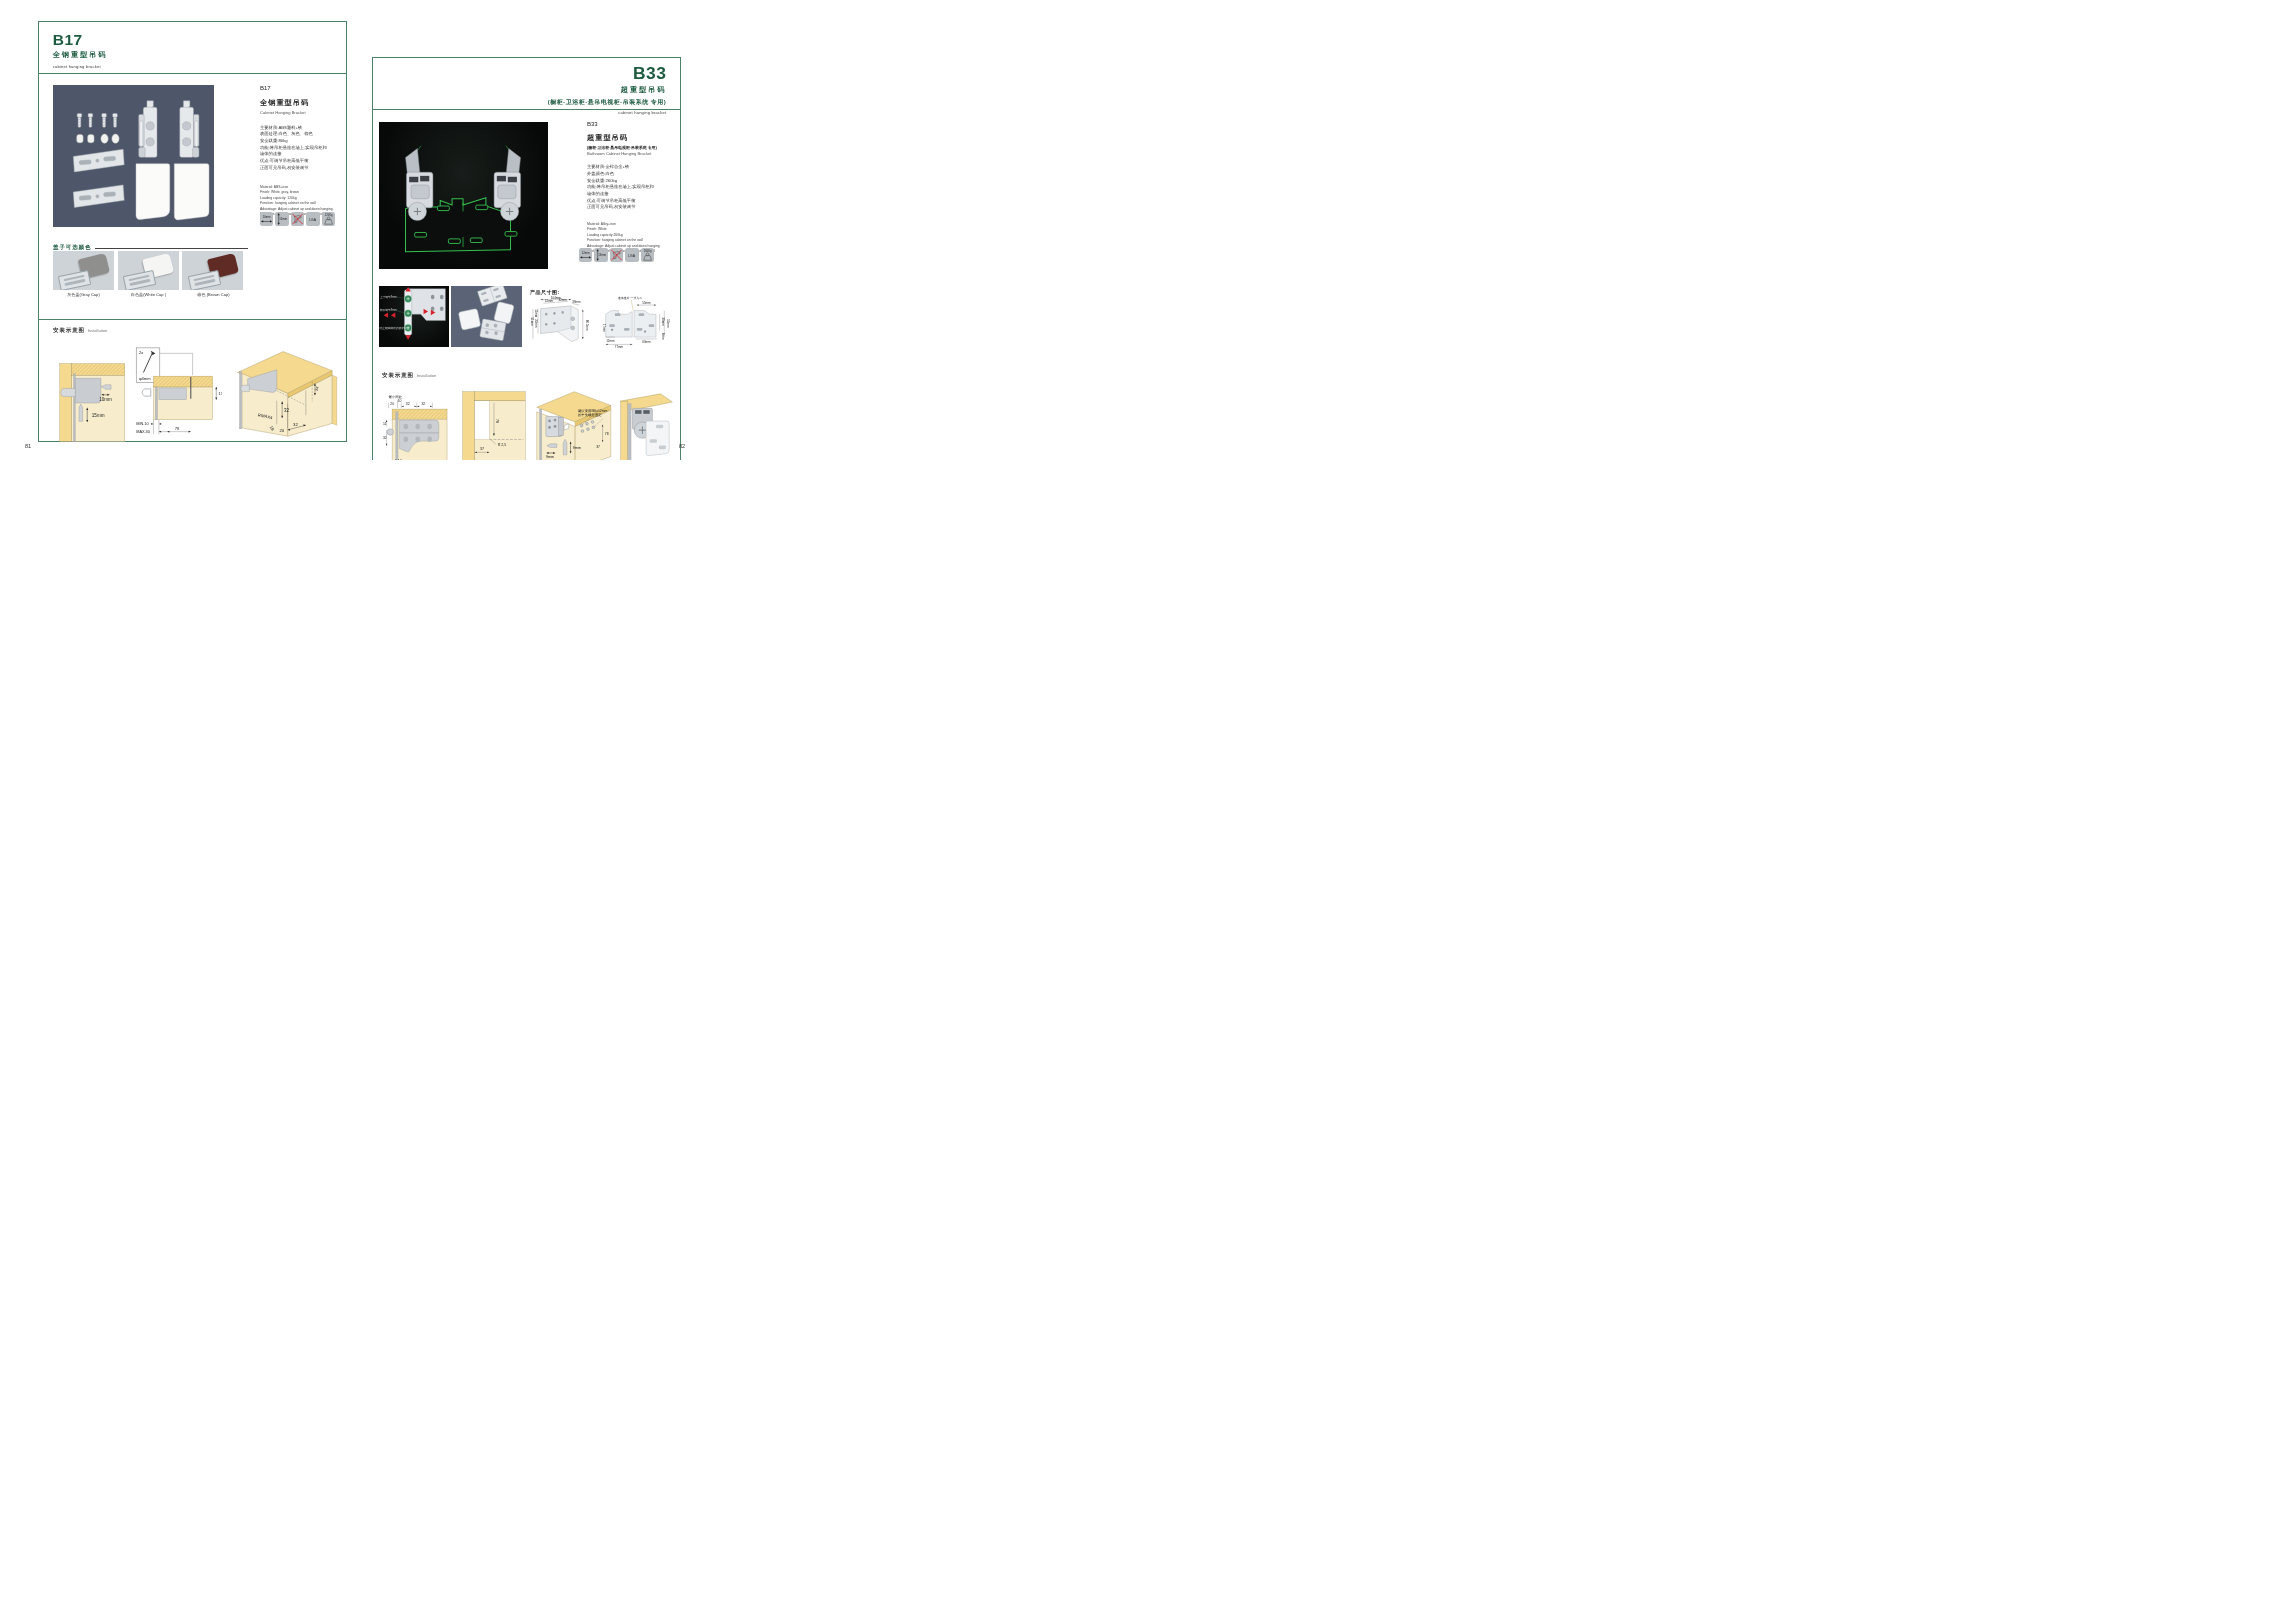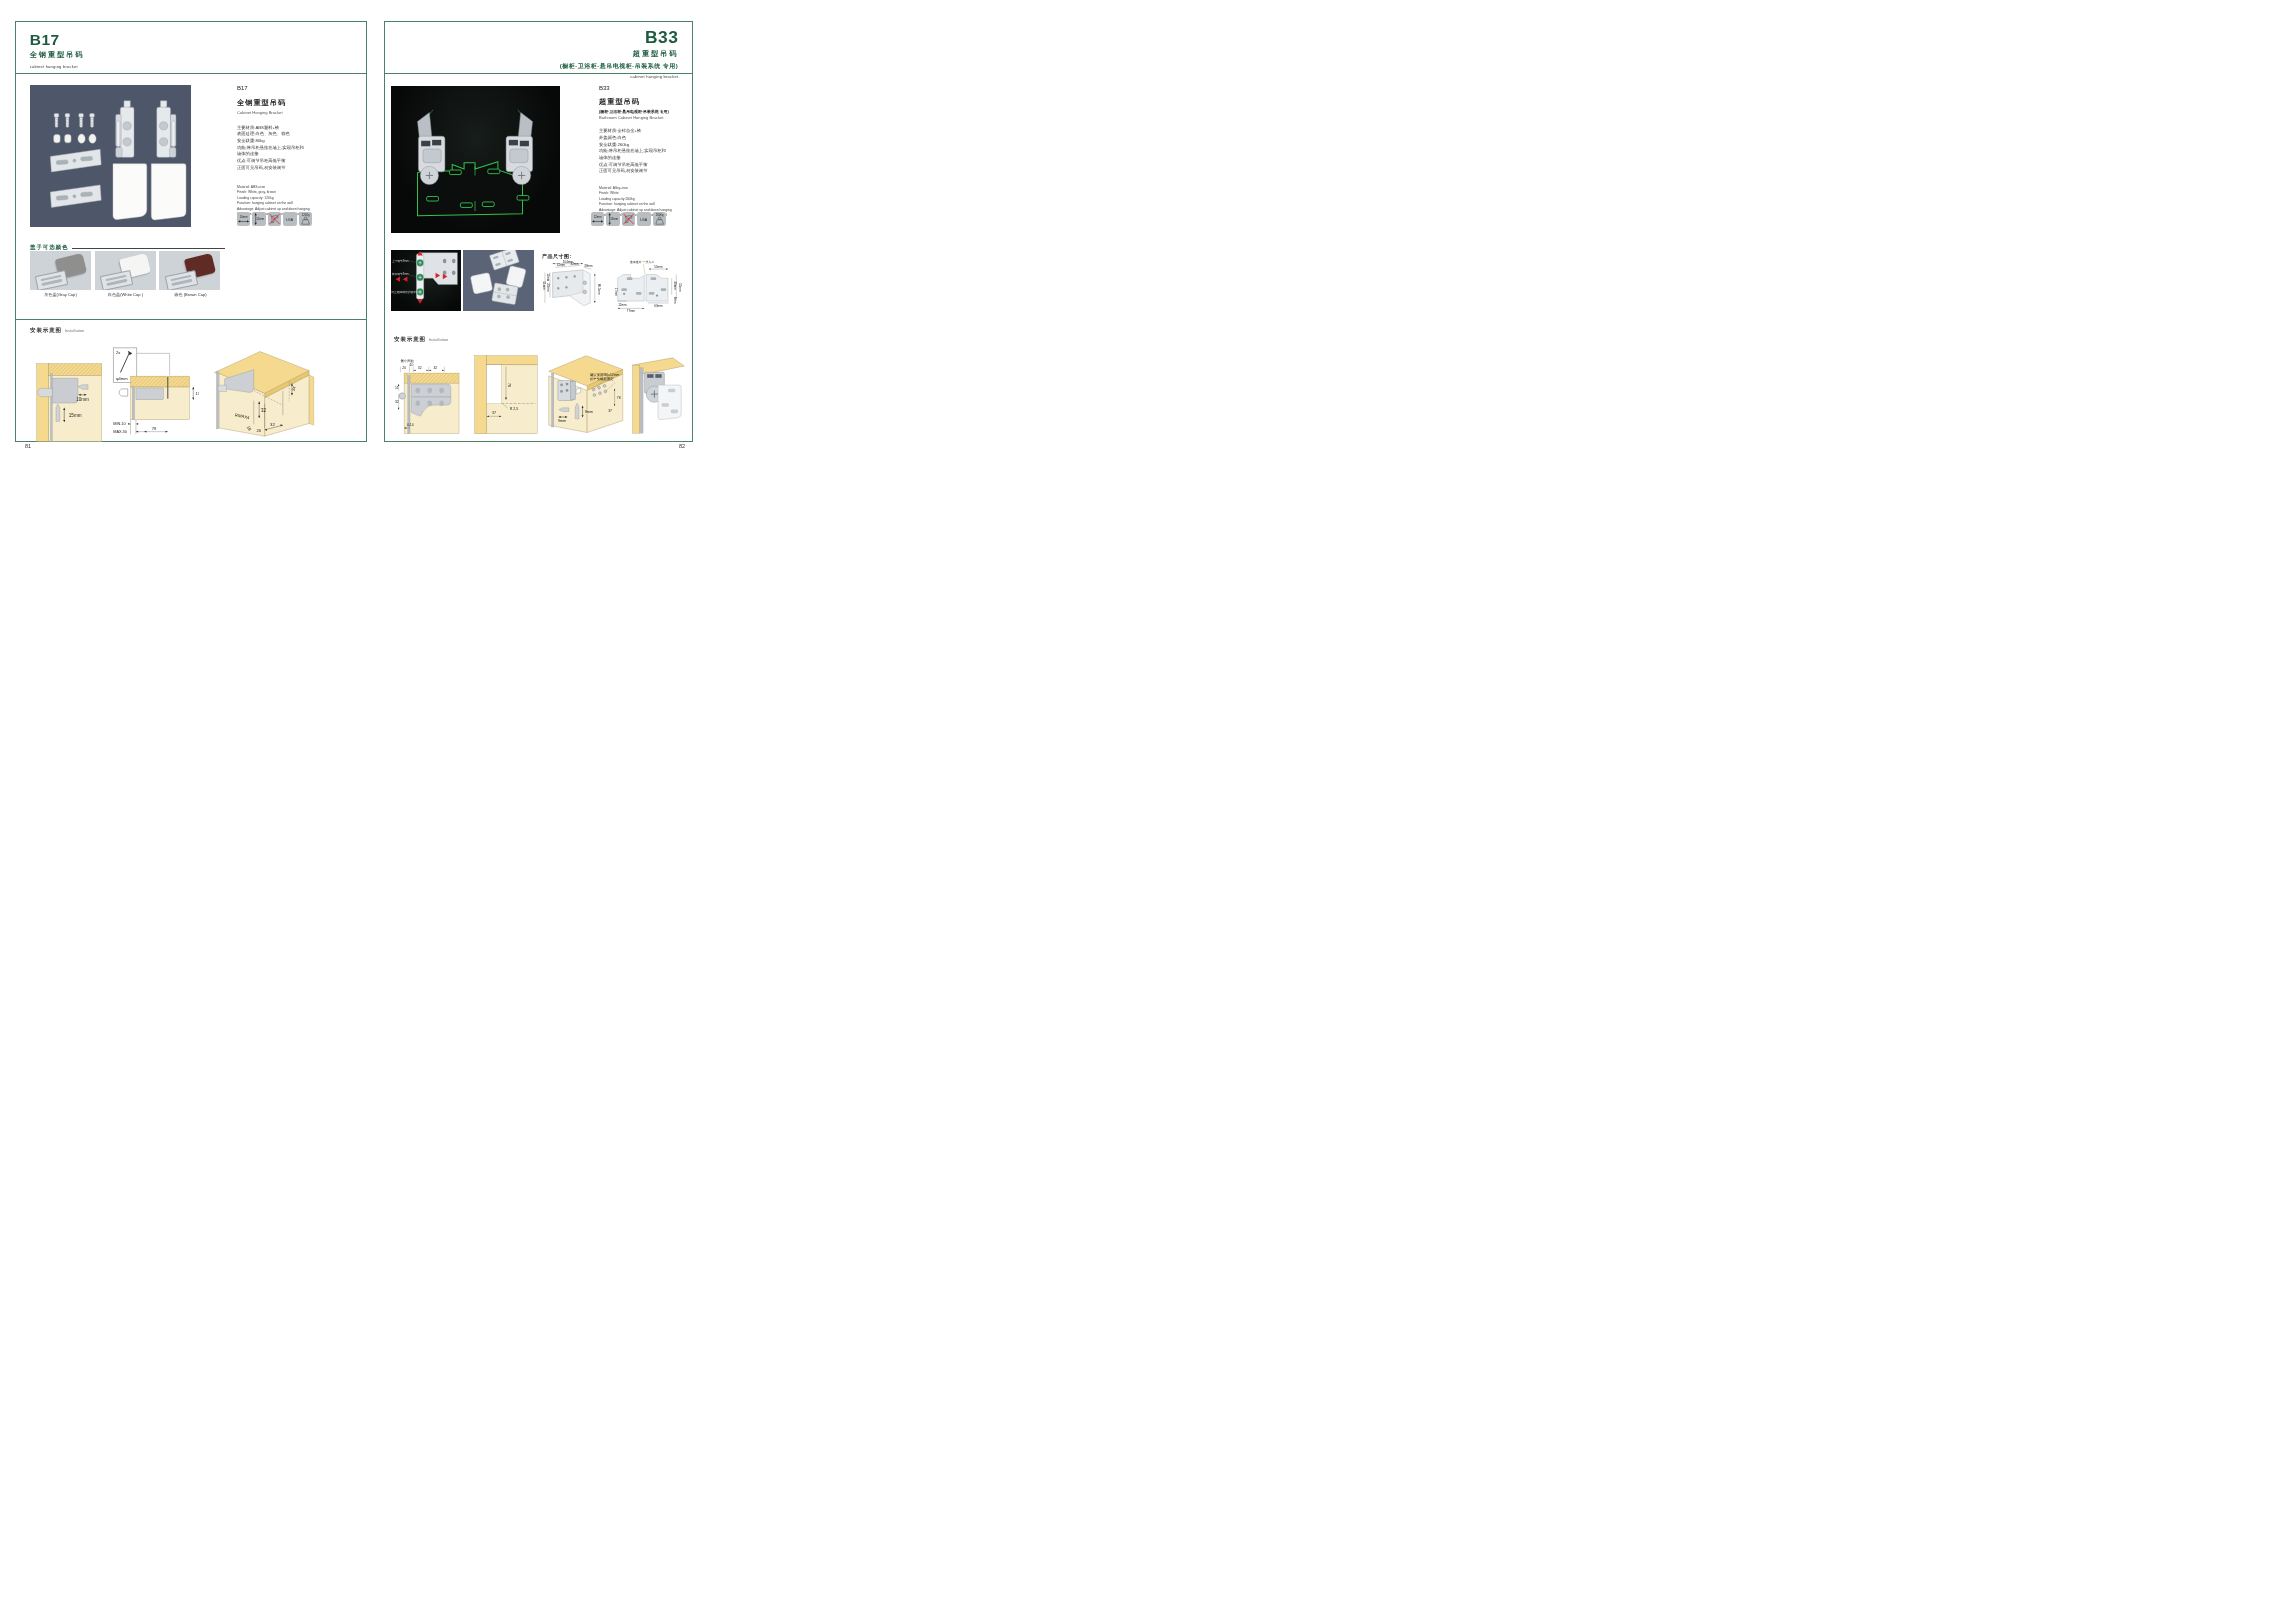--- a/index.html
+++ b/index.html
@@ -1,19 +1,19 @@
 <!DOCTYPE html>
 <html style="font-size:7.3px"><head>
 <meta charset="utf-8">
 <style>
   html,body{margin:0;padding:0;background:#ffffff;}
   .sheet{position:relative;width:706px;height:460px;background:#fff;
          font-family:"Liberation Sans",sans-serif;color:#333;overflow:hidden;}
   .page{position:absolute;top:21px;width:307px;height:419px;border:0.5px solid #4a8169;background:#fff;}
-  .page-left{left:15px;padding-left:43px;} .page-right{left:384px;}
+  .page-left{left:38px;} .page-right{left:372px;margin-top:36px;}
   .hdr-line{position:absolute;left:0;right:0;top:51px;border-top:0.5px solid #4a8169;}
   .sep{position:absolute;left:0;right:0;border-top:0.5px solid #4a8169;}
 
   .code-big{font-size:15.5px;font-weight:bold;color:#1d5b40;letter-spacing:0.5px;line-height:1;}
   .code-big-r{font-size:17.4px;}
   .hdr-cn{font-size:7.3px;font-weight:bold;color:#1d5b40;letter-spacing:1.8px;margin-top:2.7px;}
   .hdr-sub{font-size:6px;font-weight:bold;color:#1d5b40;letter-spacing:0.5px;margin-top:2.3px;}
   .hdr-en{font-size:4.1px;color:#3c3c3c;margin-top:3.7px;letter-spacing:0.2px;}
 
   .col{position:absolute;width:91px;}

